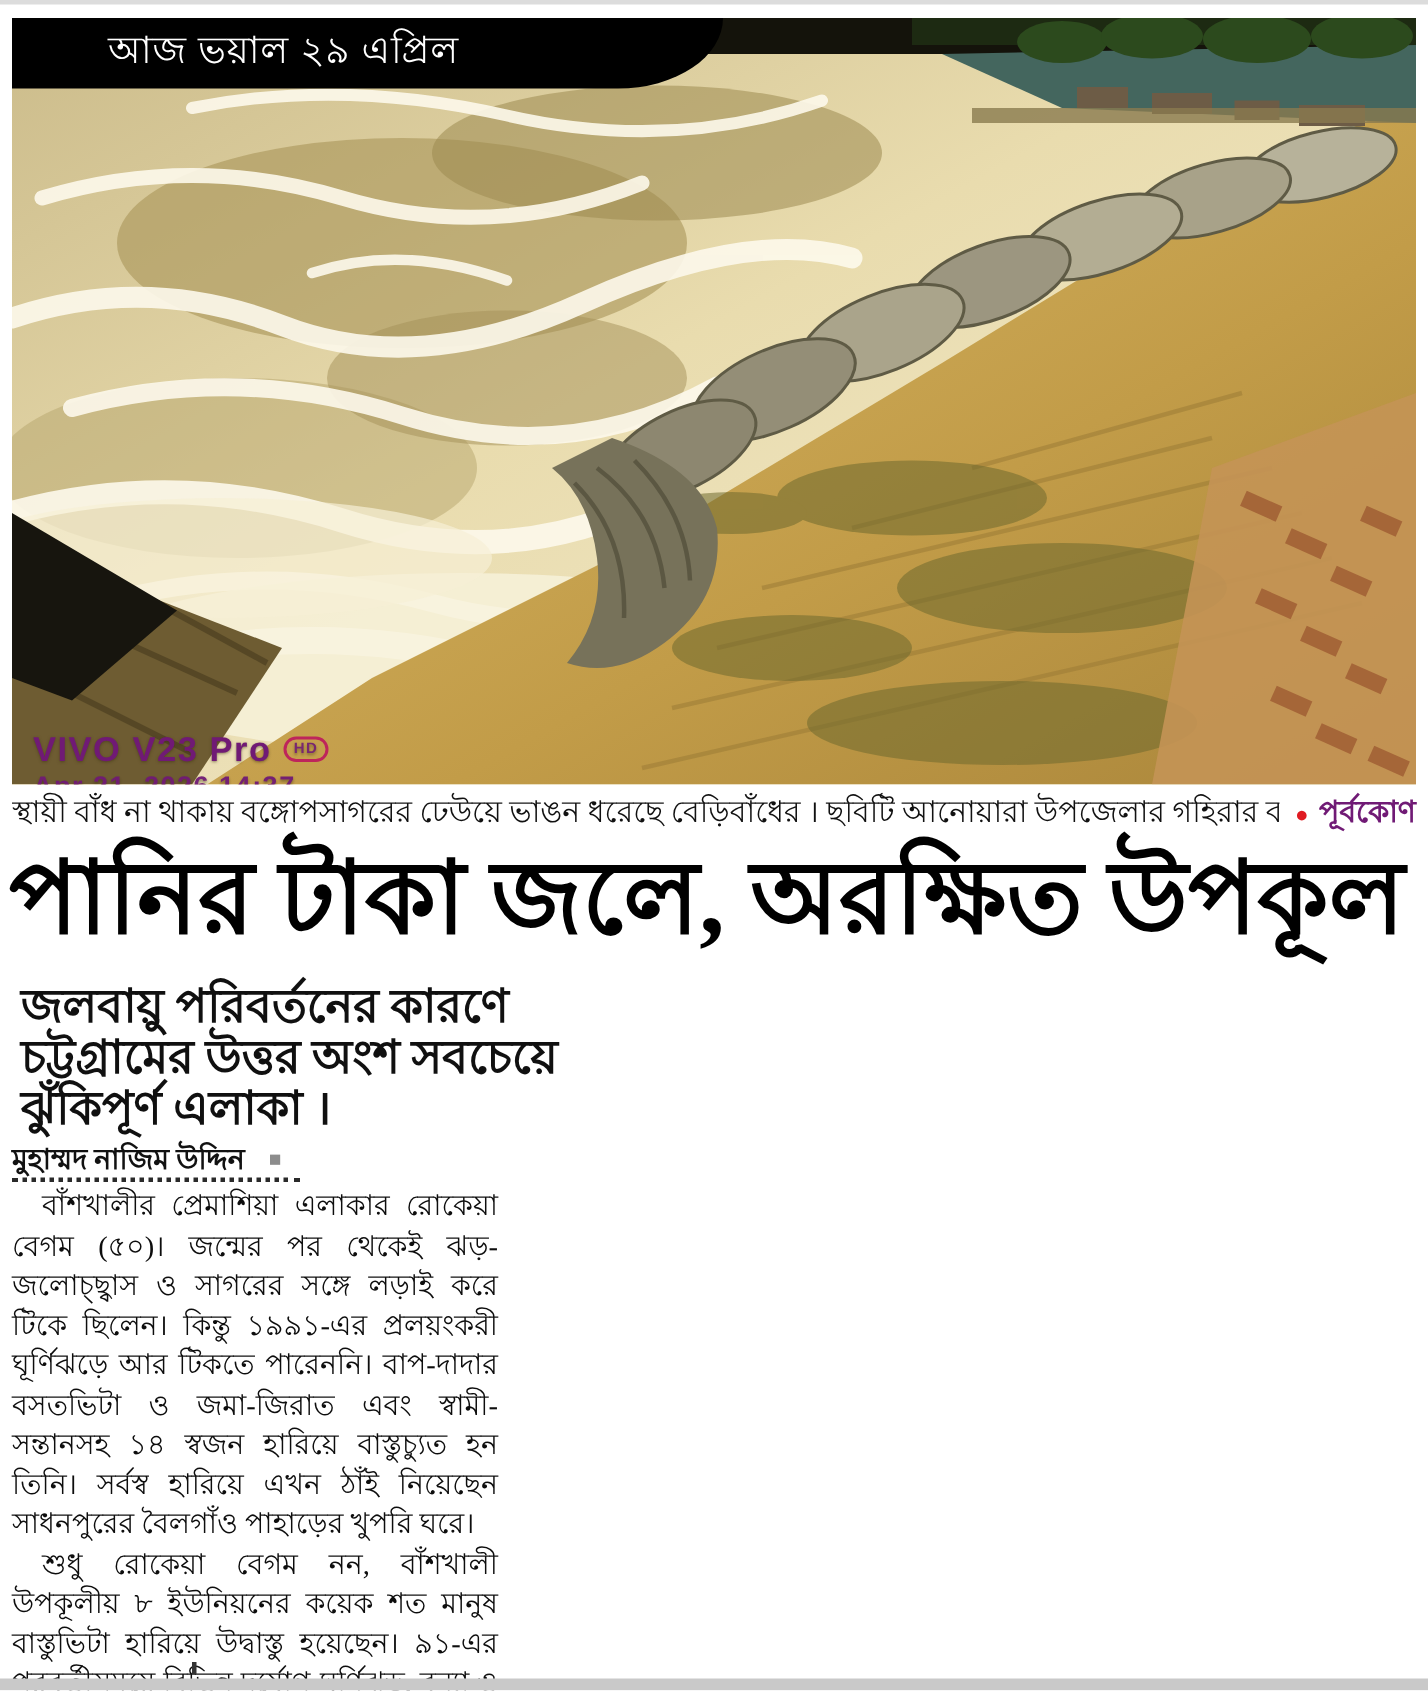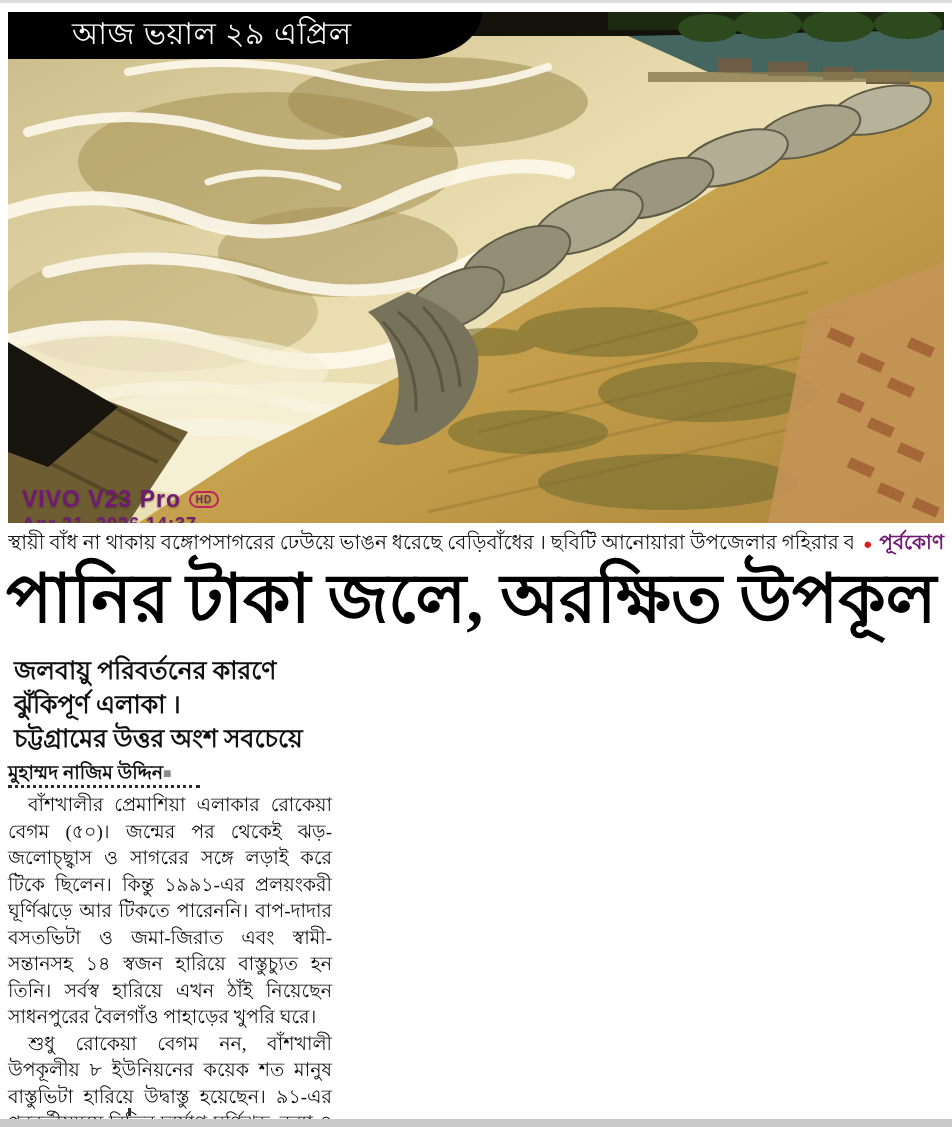--- a/index.html
+++ b/index.html
@@ -9,21 +9,21 @@
 
   .top-rule { position:absolute; left:0; top:0; width:952px; height:3px; background:#dcdcdc; }
 
   
   .photo { position:absolute; left:8px; top:12px; width:936px; height:511px; overflow:hidden; background:#e6d8ab; }
   .photo svg { position:absolute; inset:0; width:100%; height:100%; display:block; }
 
   .badge { position:absolute; left:0; top:0; width:474px; height:47px;
            background:#000; border-bottom-right-radius:70px 47px;
            display:flex; align-items:center; padding-left:64px; z-index:3; }
-  .badge-label { color:#fff; font-size:30px; font-weight:500; letter-spacing:.5px;
+  .badge-label { color:#fff; font-size:25px; font-weight:500; letter-spacing:.5px;
                  font-family:"Liberation Sans","DejaVu Sans",sans-serif; }
 
   .watermark { position:absolute; left:14px; bottom:-12px; z-index:3; color:#701a75;
                font-family:"Liberation Sans","DejaVu Sans",sans-serif;
                text-shadow:0 1px 2px rgba(60,50,20,.55); }
   .wm1 { font-size:23px; font-weight:700; letter-spacing:1px; display:flex; align-items:center; gap:8px; }
   .wm-badge { display:inline-flex; align-items:center; justify-content:center; width:30px; height:17px;
               border:2px solid #be185d; border-radius:9px; font-size:10px; font-weight:700; opacity:.9; }
   .wm2 { font-size:18px; font-weight:600; letter-spacing:1px; margin-top:1px; opacity:.95; }
 
@@ -33,25 +33,25 @@
   .caption-main { flex:0 1 auto; overflow:hidden; }
   .caption-bullet { color:#e01b22; font-size:15px; margin:0 7px 0 10px; }
   .caption-credit { color:#701a75; font-weight:600; }
 
   
   .headline { position:absolute; left:6px; top:560px; width:944px;
               font-size:68px; font-weight:700; line-height:1.15; color:#000;
               font-family:"Liberation Serif","DejaVu Serif",serif; white-space:nowrap; }
 
   .standfirst { position:absolute; left:14px; top:654px; width:470px;
-                font-size:25px; line-height:34px; font-weight:600; color:#101010; }
+                font-size:31px; line-height:34px; font-weight:600; color:#101010; }
 
   
   .byline { position:absolute; left:8px; top:758px; font-size:19px; font-weight:700; color:#111;
-            display:flex; align-items:center; gap:0; }
+            display:flex; align-items:center; gap:16px; }
   .byline-marker { color:#8c8c8c; font-size:14px; line-height:1; }
   .byline-rule { position:absolute; left:8px; top:785px; width:192px; height:0;
                  border-bottom:3px dotted #2a2a2a; }
 
   
   .article { position:absolute; left:8px; top:792px; width:324px;
              font-size:19px; line-height:26.5px; text-align:justify; color:#0d0d0d; }
   .article p { text-indent:20px; margin:0; }
 
   .bottom-bar { position:absolute; left:0; top:1119px; width:952px; height:8px; background:#c9c9c9; }
@@ -194,22 +194,22 @@
   <div class="caption">
     <span class="caption-main">স্থায়ী বাঁধ না থাকায় বঙ্গোপসাগরের ঢেউয়ে ভাঙন ধরেছে বেড়িবাঁধের । ছবিটি আনোয়ারা উপজেলার গহিরার বাইঘ্যার ঘাট এলাকা থেকে নেয়া</span>
     <span class="caption-bullet">●</span>
     <span class="caption-credit">পূর্বকোণ</span>
   </div>
 
   <h1 class="headline">পানির টাকা জলে, অরক্ষিত উপকূল</h1>
 
   <div class="standfirst">
     <div>জলবায়ু পরিবর্তনের কারণে</div>
+    <div>চট্টগ্রামের উত্তর অংশ সবচেয়ে</div>
     <div>ঝুঁকিপূর্ণ এলাকা ।</div>
-    <div>চট্টগ্রামের উত্তর অংশ সবচেয়ে</div>
   </div>
 
   <div class="byline">
     <span>মুহাম্মদ নাজিম উদ্দিন</span>
     <span class="byline-marker">■</span>
   </div>
   <div class="byline-rule"></div>
 
   <div class="article">
     <p>বাঁশখালীর প্রেমাশিয়া এলাকার রোকেয়া বেগম (৫০)। জন্মের পর থেকেই ঝড়-জলোচ্ছ্বাস ও সাগরের সঙ্গে লড়াই করে টিকে ছিলেন। কিন্তু ১৯৯১-এর প্রলয়ংকরী ঘূর্ণিঝড়ে আর টিকতে পারেননি। বাপ-দাদার বসতভিটা ও জমা-জিরাত এবং স্বামী-সন্তানসহ ১৪ স্বজন হারিয়ে বাস্তুচ্যুত হন তিনি। সর্বস্ব হারিয়ে এখন ঠাঁই নিয়েছেন সাধনপুরের বৈলগাঁও পাহাড়ের খুপরি ঘরে।</p>

